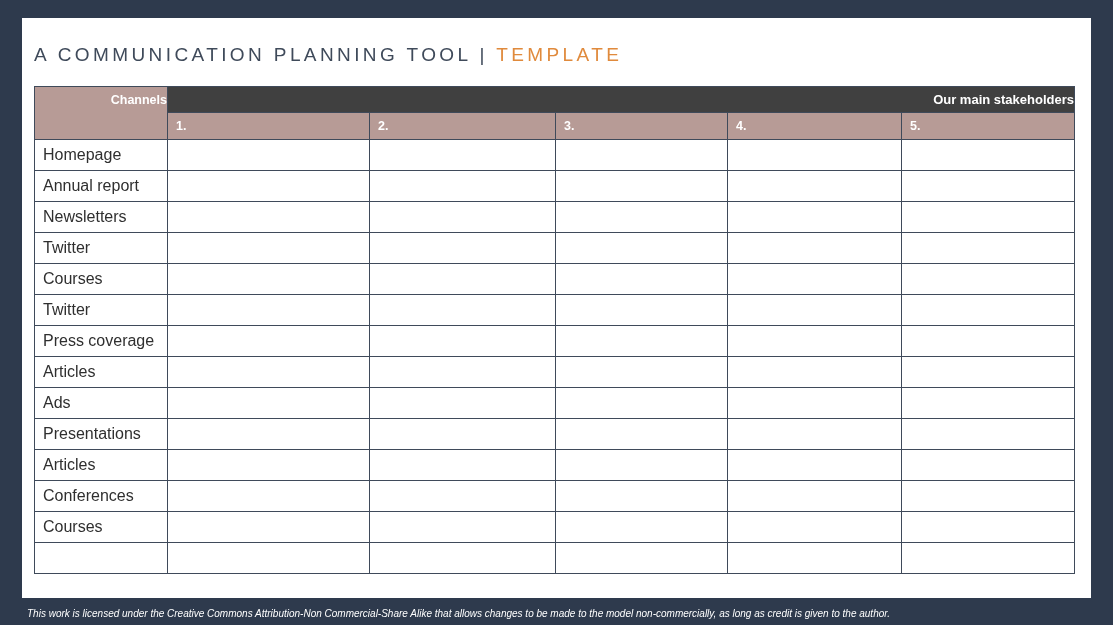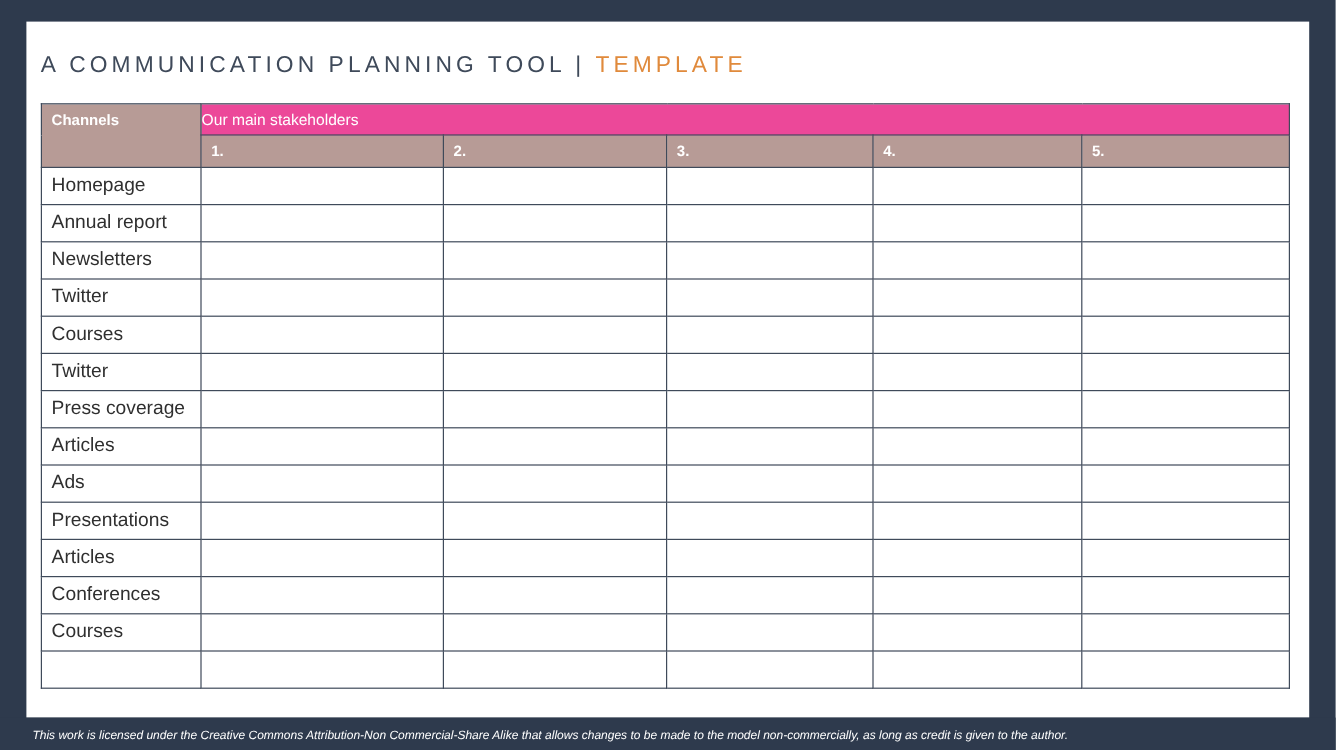--- a/index.html
+++ b/index.html
@@ -51,32 +51,32 @@
   table.grid td, table.grid th {
     border: 1px solid #3f4a5a;
     padding: 0;
     margin: 0;
   }
   .hdr-channels {
     background: #b79b96;
     color: #ffffff;
     font-size: 12.5px;
     font-weight: bold;
-    text-align: left;
+    text-align: right;
     padding-left: 8px !important;
     vertical-align: top;
     padding-top: 6px !important;
     height: 45px;
   }
   .hdr-stakeholders {
-    background: #ec4899;
+    background: #404040;
     color: #ffffff;
     font-size: 13px;
-    font-weight: normal;
-    text-align: left;
+    font-weight: bold;
+    text-align: right;
     height: 25px;
   }
   .hdr-num {
     background: #b79b96;
     color: #ffffff;
     font-size: 12.5px;
     font-weight: bold;
     text-align: left;
     padding-left: 8px !important;
     height: 26px;

